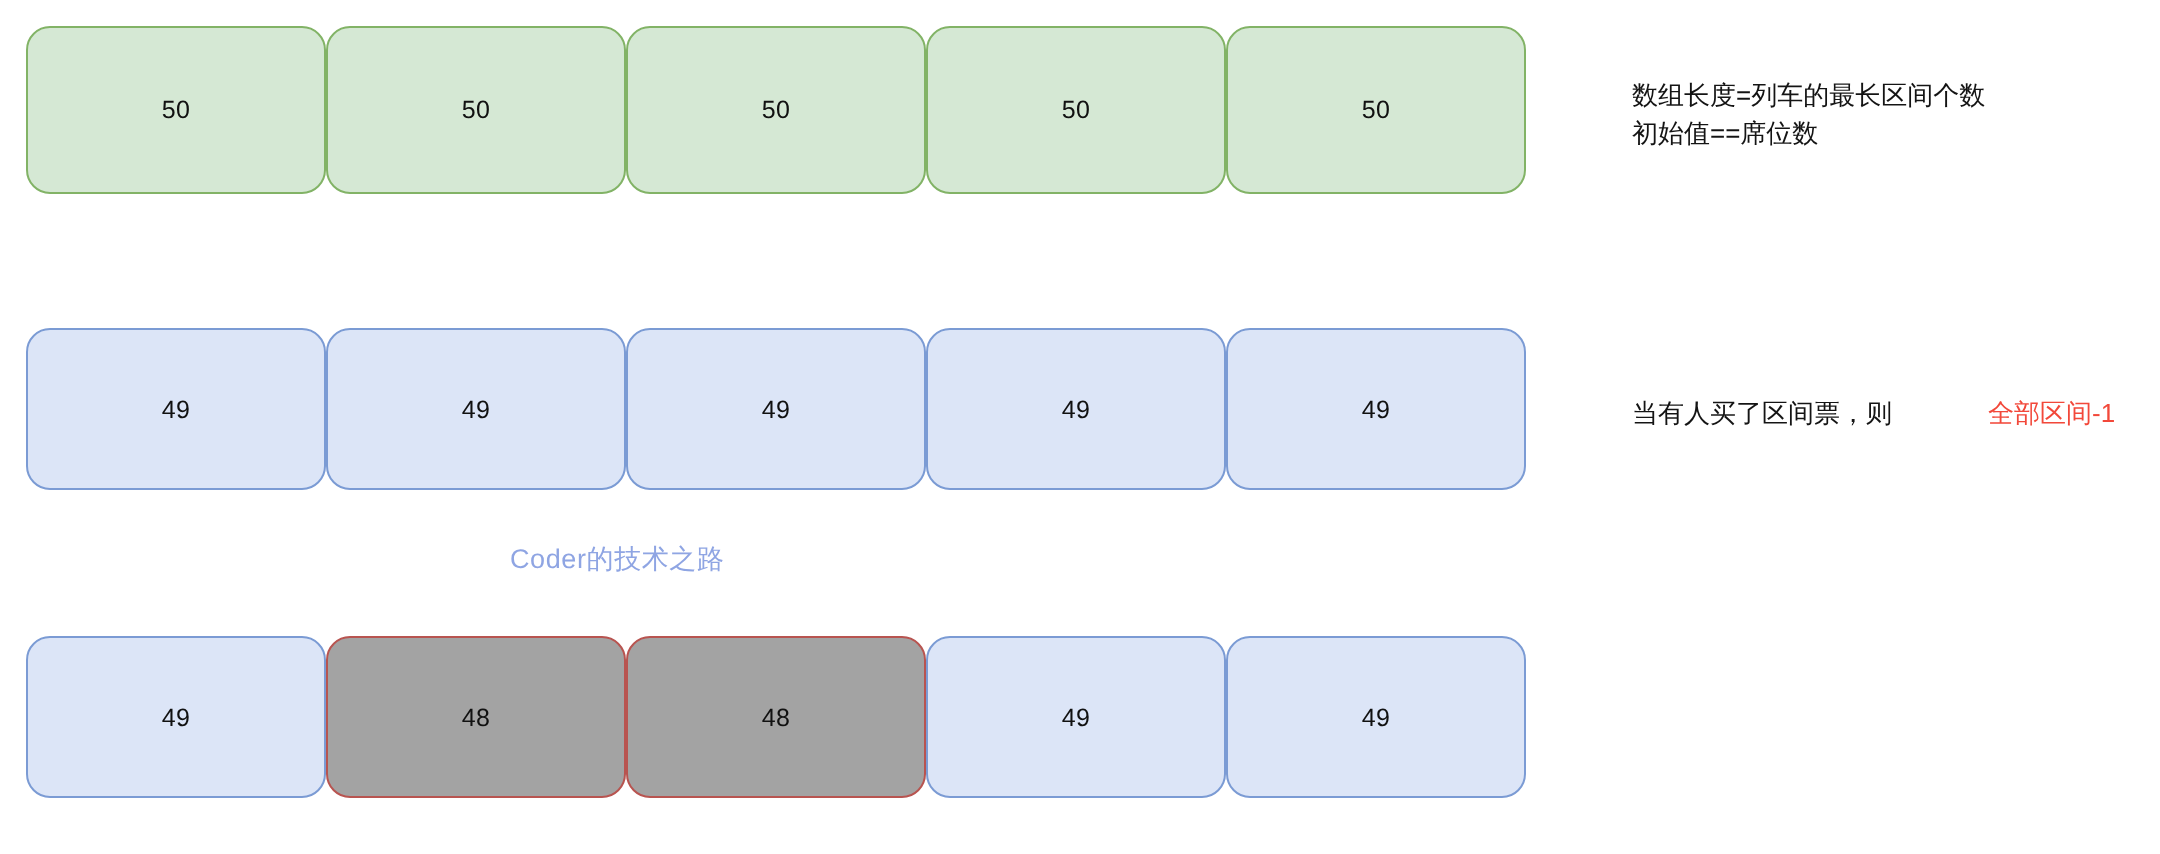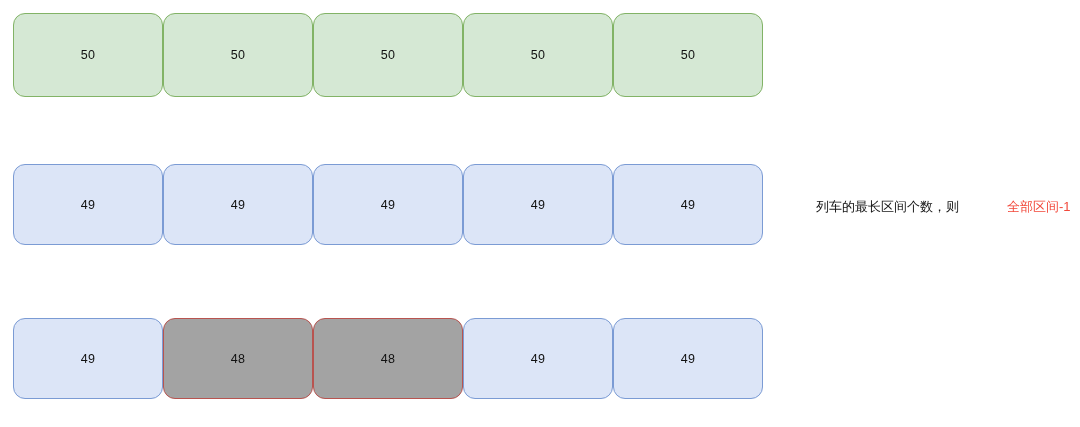--- a/index.html
+++ b/index.html
@@ -136,20 +136,25 @@
         <span>48</span>
       </div>
     <div class="cell blue">
         <span>49</span>
       </div>
     <div class="cell blue">
         <span>49</span>
       </div>
   </div>
 
+  <div class="note" id="note-0">
+    <div><span>数组长度=列车的最长区间个数</span></div>
+    <div><span>初始值==席位数</span></div>
+  </div>
 
   <div class="note" id="note-1">
-    <div><span>列车的最长区间个数，则</span><span class="hl">全部区间-1</span></div>
+    <div><span>当有人买了区间票，则</span><span class="hl">全部区间-1</span></div>
   </div>
 
 
+  <div class="watermark">Coder的技术之路</div>
 
 </div>
 
 </body></html>

